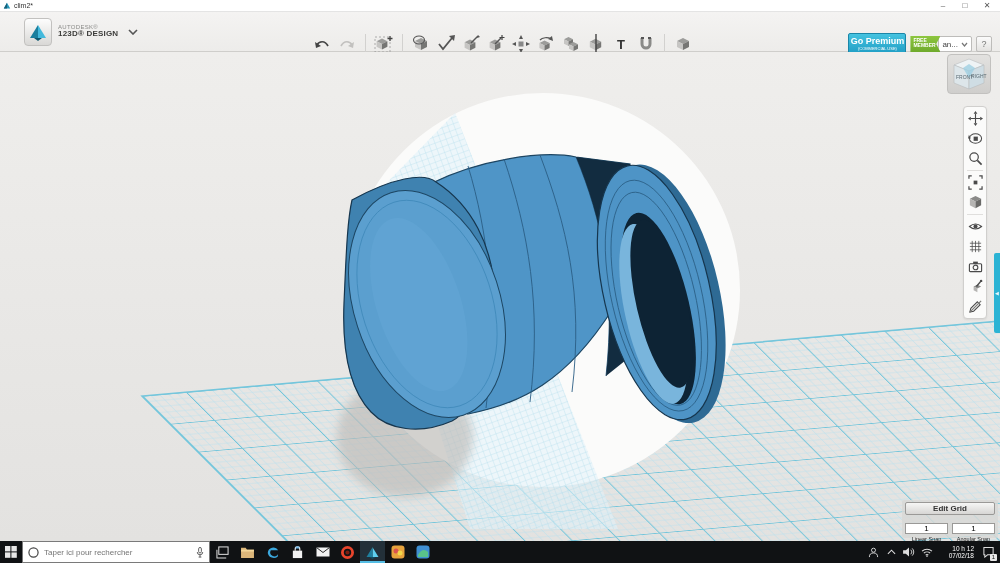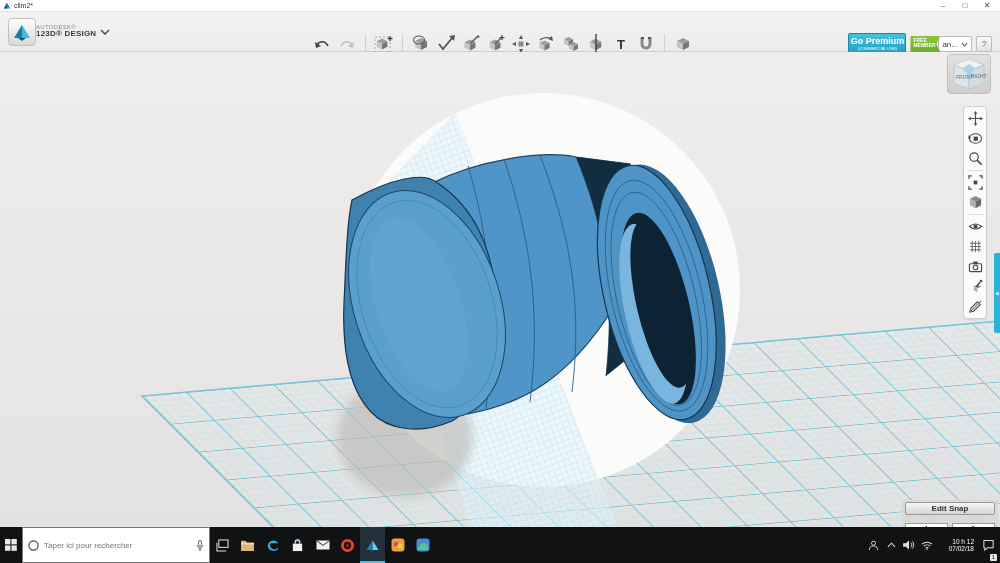--- a/index.html
+++ b/index.html
@@ -13,21 +13,21 @@
   .titlebar .doc-ico { width:8px; height:8px; margin-right:3px; }
   .titlebar .ttl { font-size:7px; color:#333; line-height:1; }
   .win-controls { position:absolute; right:2px; top:0; height:12px; display:flex; }
   .win-btn { width:22px; height:12px; display:flex; align-items:center; justify-content:center;
     font-size:8px; color:#555; line-height:1; }
 
   
   .appbar { position:absolute; top:12px; left:0; right:0; height:40px;
     background:linear-gradient(#f4f3f2,#edecea); border-bottom:1px solid #cfcecb;
     display:flex; align-items:center; }
-  .brandbox { display:flex; align-items:center; padding-left:8px; width:150px; }
+  .brandbox { display:flex; align-items:center; gap:6px; padding-left:24px; width:150px; }
   .logo { width:28px; height:28px; border-radius:4px; border:1px solid #c2c1bf;
     background:linear-gradient(#fdfdfd,#d9d8d6); display:flex; align-items:center; justify-content:center; }
   .brandtxt { line-height:1.05; }
   .brandtxt .co { font-size:6px; color:#8a8a88; letter-spacing:.3px; }
   .brandtxt .prod { font-size:8px; font-weight:bold; color:#3c3c3a; letter-spacing:.2px; }
   .brand-chev { margin-left:4px; }
 
   .tools { position:absolute; left:310px; top:12px; height:40px; display:flex; align-items:center; gap:1px; }
   .tool-btn { position:relative; width:24px; height:30px; display:flex; align-items:center;
     justify-content:center; border-radius:2px; }
@@ -73,21 +73,21 @@
   .editgrid-btn { width:90px; height:13px; background:linear-gradient(#f6f6f5,#d7d6d4);
     border:1px solid #9a9997; border-radius:2px; font-size:8px; font-weight:bold; color:#333;
     display:flex; align-items:center; justify-content:center; }
   .snap-row { display:flex; justify-content:space-between; margin-top:2px; }
   .snap-col { width:43px; text-align:center; }
   .snap-col input { width:43px; height:11px; border:1px solid #9a9997; background:#fff;
     font-size:8px; text-align:center; font-family:"Liberation Sans",sans-serif; }
   .snap-col .lbl { font-size:5.5px; color:#222; margin-top:1px; display:block; }
 
   
-  .taskbar { position:absolute; bottom:0; left:0; right:0; height:36px; background:#101214;
+  .taskbar { position:absolute; bottom:0; left:0; right:0; height:22px; background:#101214;
     display:flex; align-items:stretch;justify-content:flex-end; }
   .tb-start { width:22px; display:flex; align-items:center; justify-content:center; }
   .tb-search { width:188px; background:#fff; border:1px solid #7a7a7a; display:flex; align-items:center;
     padding:0 5px; gap:5px; }
   .tb-search input { border:none; outline:none; flex:1; font-size:8px; color:#555;
     font-family:"Liberation Sans",sans-serif; background:transparent; }
   .tb-ico { width:25px; display:flex; align-items:center; justify-content:center; }
   .tb-ico.active { background:rgba(120,190,230,.18); box-shadow:inset 0 -2px 0 #55bde4; }
   .tb-tray { margin-left:auto; display:flex; align-items:stretch; }
   .tray-ico { width:18px; display:flex; align-items:center; justify-content:center; }
@@ -391,21 +391,21 @@
           </svg>
       </div>
     </div>
 
     <div class="drawer-tab">
         <span>◀</span>
       </div>
 
     <div class="gridpanel">
       <div class="editgrid-btn">
-        <span>Edit Snap</span>
+        <span>Edit Grid</span>
       </div>
       <div class="snap-row">
         <div class="snap-col">
           <input value="1" style="">
           <span class="lbl">Linear Snap</span>
         </div>
         <div class="snap-col">
           <input value="1" style="">
           <span class="lbl">Angular Snap</span>
         </div>

